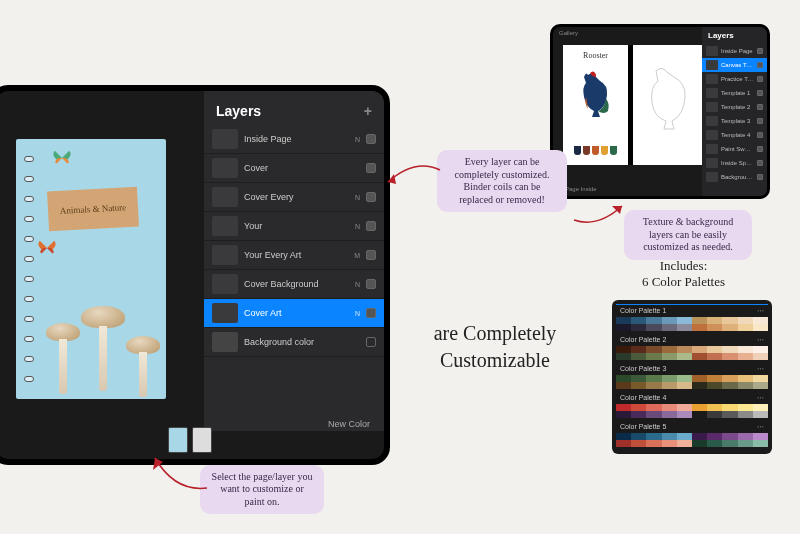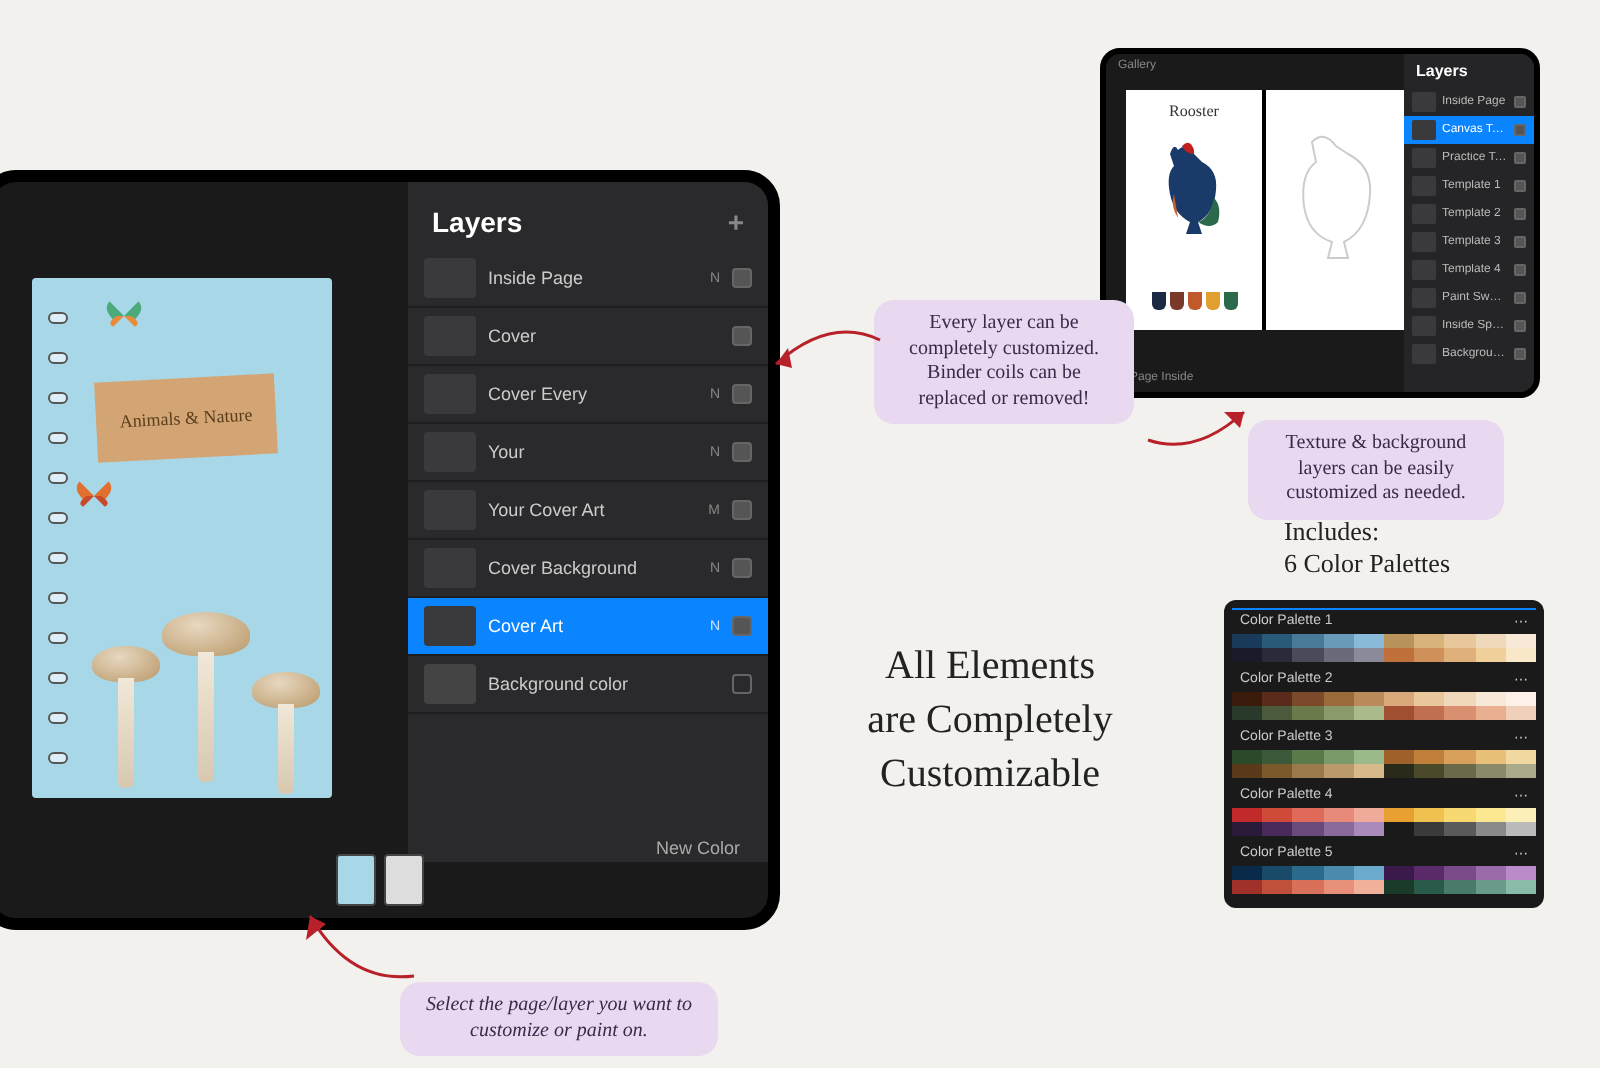--- a/index.html
+++ b/index.html
@@ -107,42 +107,42 @@
     background:#1a1a1a; border-radius:10px; border:3px solid #000;
     overflow:hidden;
     font-family:-apple-system,Helvetica,Arial,sans-serif;
   }
   .ipad-small .spread {
     position:absolute; left:10px; top:18px;
     width:140px; height:120px;
     background:#fff; display:flex;
   }
   .spread .page-l, .spread .page-r { width:50%; height:100%; position:relative;}
-  .spread .page-l { border-right:2px solid #000000;text-align:right;}
+  .spread .page-l { border-right:5px solid #000000;text-align:right;}
   .spread .heading { position:absolute; top:6px; left:50%; transform:translateX(-50%); font-family:cursive; font-size:8px; color:#333;}
   .rooster { position:absolute; top:24px; left:50%; transform:translateX(-50%); width:44px; height:50px;}
   .rooster-outline { position:absolute; top:18px; left:50%; transform:translateX(-50%); width:56px; height:70px;}
   .swatch-row { position:absolute; bottom:10px; left:8px; right:8px; display:flex; gap:2px; justify-content:center;}
   .sw {width:7px;height:9px;border-radius:0 0 3px 3px;}
   .ipad-small .layers2 {
     position:absolute; right:0; top:0; bottom:0; width:65px;
     background:#252527;
   }
   .layers2 .hdr {color:#fff; font-size:8px; font-weight:600; padding:4px 6px;}
   .layers2 .row { display:flex; align-items:center; gap:3px; padding:2px 4px; font-size:6px; color:#bbb;}
   .layers2 .row .t {width:12px;height:10px;background:#3a3a3c;border-radius:1px;flex-shrink:0;}
   .layers2 .row .n {flex:1; overflow:hidden; white-space:nowrap; text-overflow:ellipsis;}
   .layers2 .row .c {width:6px;height:6px;border:1px solid #666;background:#555;border-radius:1px;flex-shrink:0;}
   .layers2 .row.sel {background:#0a84ff;color:#fff;}
   .ipad-small .foot {position:absolute;bottom:4px;left:12px;color:#888;font-size:6px;}
 
   
   .pal-title {
     position:absolute; right:75px; top:258px;
-    text-align:left; font-size:13px; color:#222; line-height:1.25;
+    text-align:center; font-size:13px; color:#222; line-height:1.25;
   }
   .palettes {
     position:absolute; right:28px; top:300px;
     width:160px;
     background:#1a1a1a; border-radius:6px; padding:4px;
     font-family:-apple-system,Helvetica,Arial,sans-serif;
   }
   .pal {margin-bottom:3px;}
   .pal .phdr {color:#ccc;font-size:7px;padding:2px 4px;display:flex;justify-content:space-between;}
   .pal .grid {display:grid;grid-template-columns:repeat(10,1fr);gap:0;}
@@ -155,21 +155,21 @@
     background:#e8d8f0;
     border-radius:10px;
     padding:6px 10px;
     font-size:10px; line-height:1.25;
     color:#3a2a4a;
     text-align:center;
     font-family: Georgia, serif;
   }
   .co1 { top:150px; left:437px; width:130px;}
   .co2 { top:210px; right:48px; width:128px;}
-  .co3 { bottom:6px; left:200px; width:159px;font-style:italic;}
+  .co3 { bottom:20px; left:200px; width:124px;}
 
   .arrow {position:absolute; pointer-events:none;}
 
   .heading-main {
     position:absolute; left:380px; top:320px; width:230px;
     text-align:center; font-size:20px; color:#222;
     line-height:1.35;
   }
 </style>
 </head>
@@ -250,21 +250,21 @@
     <div class="check"></div>
         </div>
         <div class="layer-row">
           <div class="thumb"></div>
     <div class="label">Your</div>
     <div class="blend">N</div>
     <div class="check"></div>
         </div>
         <div class="layer-row">
           <div class="thumb"></div>
-    <div class="label">Your Cover Art</div>
+    <div class="label">Your Every Art</div>
     <div class="blend">M</div>
     <div class="check"></div>
         </div>
         <div class="layer-row">
           <div class="thumb"></div>
     <div class="label">Cover Background</div>
     <div class="blend">N</div>
     <div class="check"></div>
         </div>
         <div class="layer-row selected">
@@ -530,16 +530,15 @@
 <svg class="arrow" style="right:170px;top:200px;width:60px;height:30px">
     <path d="M4 20 Q28 28 52 6" fill="none" stroke="#b8202a" stroke-width="1.5"></path>
     <path d="M52 6 L42 6 L50 14 Z" fill="#b8202a"></path>
   </svg>
 <svg class="arrow" style="left:145px;top:448px;width:70px;height:50px">
     <path d="M62 40 Q30 44 10 10" fill="none" stroke="#b8202a" stroke-width="1.5"></path>
     <path d="M10 10 L8 22 L18 14 Z" fill="#b8202a"></path>
   </svg>
 
 <div class="heading-main">
-  <div>All Elements</div>
   <div>are Completely</div>
   <div>Customizable</div>
 </div>
 
 </body></html>

